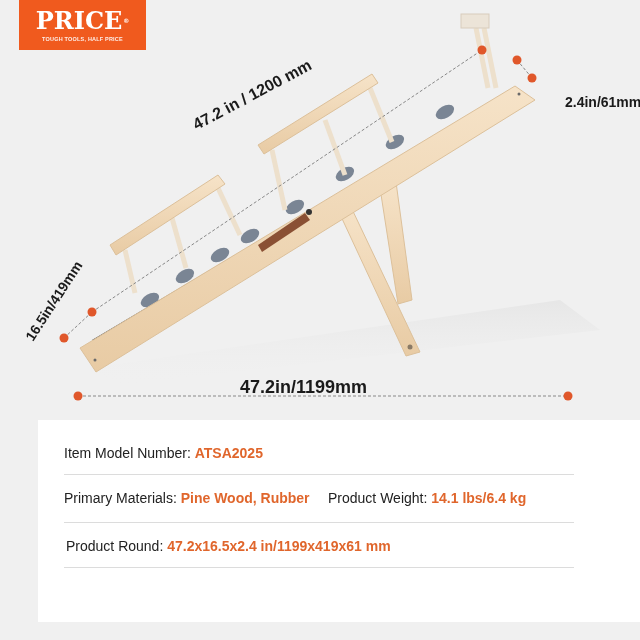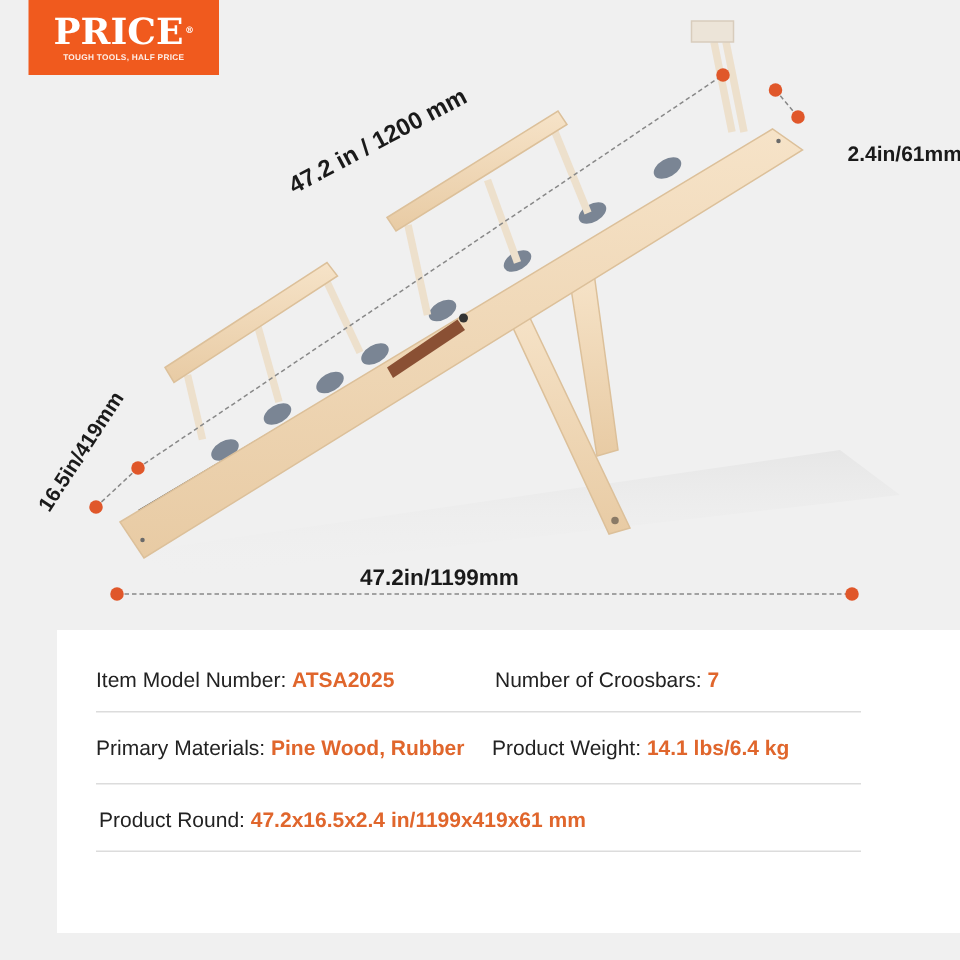--- a/index.html
+++ b/index.html
@@ -23,21 +23,21 @@
   .logo-tag { font-size: 5.5px; letter-spacing: 0.2px; margin-top: 3px; font-weight: bold; opacity: 0.9; }
 
   .illustration { position: absolute; left: 0; top: 0; width: 640px; height: 410px; }
 
   .dim-label {
     position: absolute; font-weight: bold; color: #1a1a1a; font-size: 15px; white-space: nowrap;
   }
   .dim-top { left: 190px; top: 118px; transform: rotate(-28deg); transform-origin: left top; font-size: 16px; }
   .dim-right { left: 523px; top: 94px; font-size: 14px; margin-left: 42px; }
   .dim-left { left: 22px; top: 335px; transform: rotate(-57deg); transform-origin: left top; font-size: 14px; }
-  .dim-bottom { left: 240px; top: 377px; font-size: 15px; }
+  .dim-bottom { left: 240px; top: 377px; font-size: 18px; }
 
   .spec-card {
     position: absolute; left: 38px; top: 420px; width: 632px; height: 202px;
     background: #fff; border-radius: 0;
   }
   .spec-row {
     position: absolute; left: 26px; right: 26px;
     font-size: 14px; color: #222;
   }
   .spec-row .lbl { color: #222; }
@@ -145,21 +145,20 @@
 </svg>
 
 <div class="dim-label dim-top">47.2 in / 1200 mm</div>
 <div class="dim-label dim-right">2.4in/61mm</div>
 <div class="dim-label dim-left">16.5in/419mm</div>
 <div class="dim-label dim-bottom">47.2in/1199mm</div>
 
 <div class="spec-card">
   <div class="spec-row r1">
     <span class="c1"><span class="lbl">Item Model Number: </span><span class="val">ATSA2025</span></span>
-    <span class="c2"><span class="lbl">Number of Croosbars: </span><span class="val">7</span></span>
   </div>
   <div class="divider" style="top:54px;"></div>
 
   <div class="spec-row r2">
     <span class="c1"><span class="lbl">Primary Materials: </span><span class="val">Pine Wood, Rubber</span></span>
     <span class="c2" style="left:264px;"><span class="lbl">Product Weight: </span><span class="val">14.1 lbs/6.4 kg</span></span>
   </div>
   <div class="divider" style="top:102px;"></div>
 
   <div class="spec-row r3">

